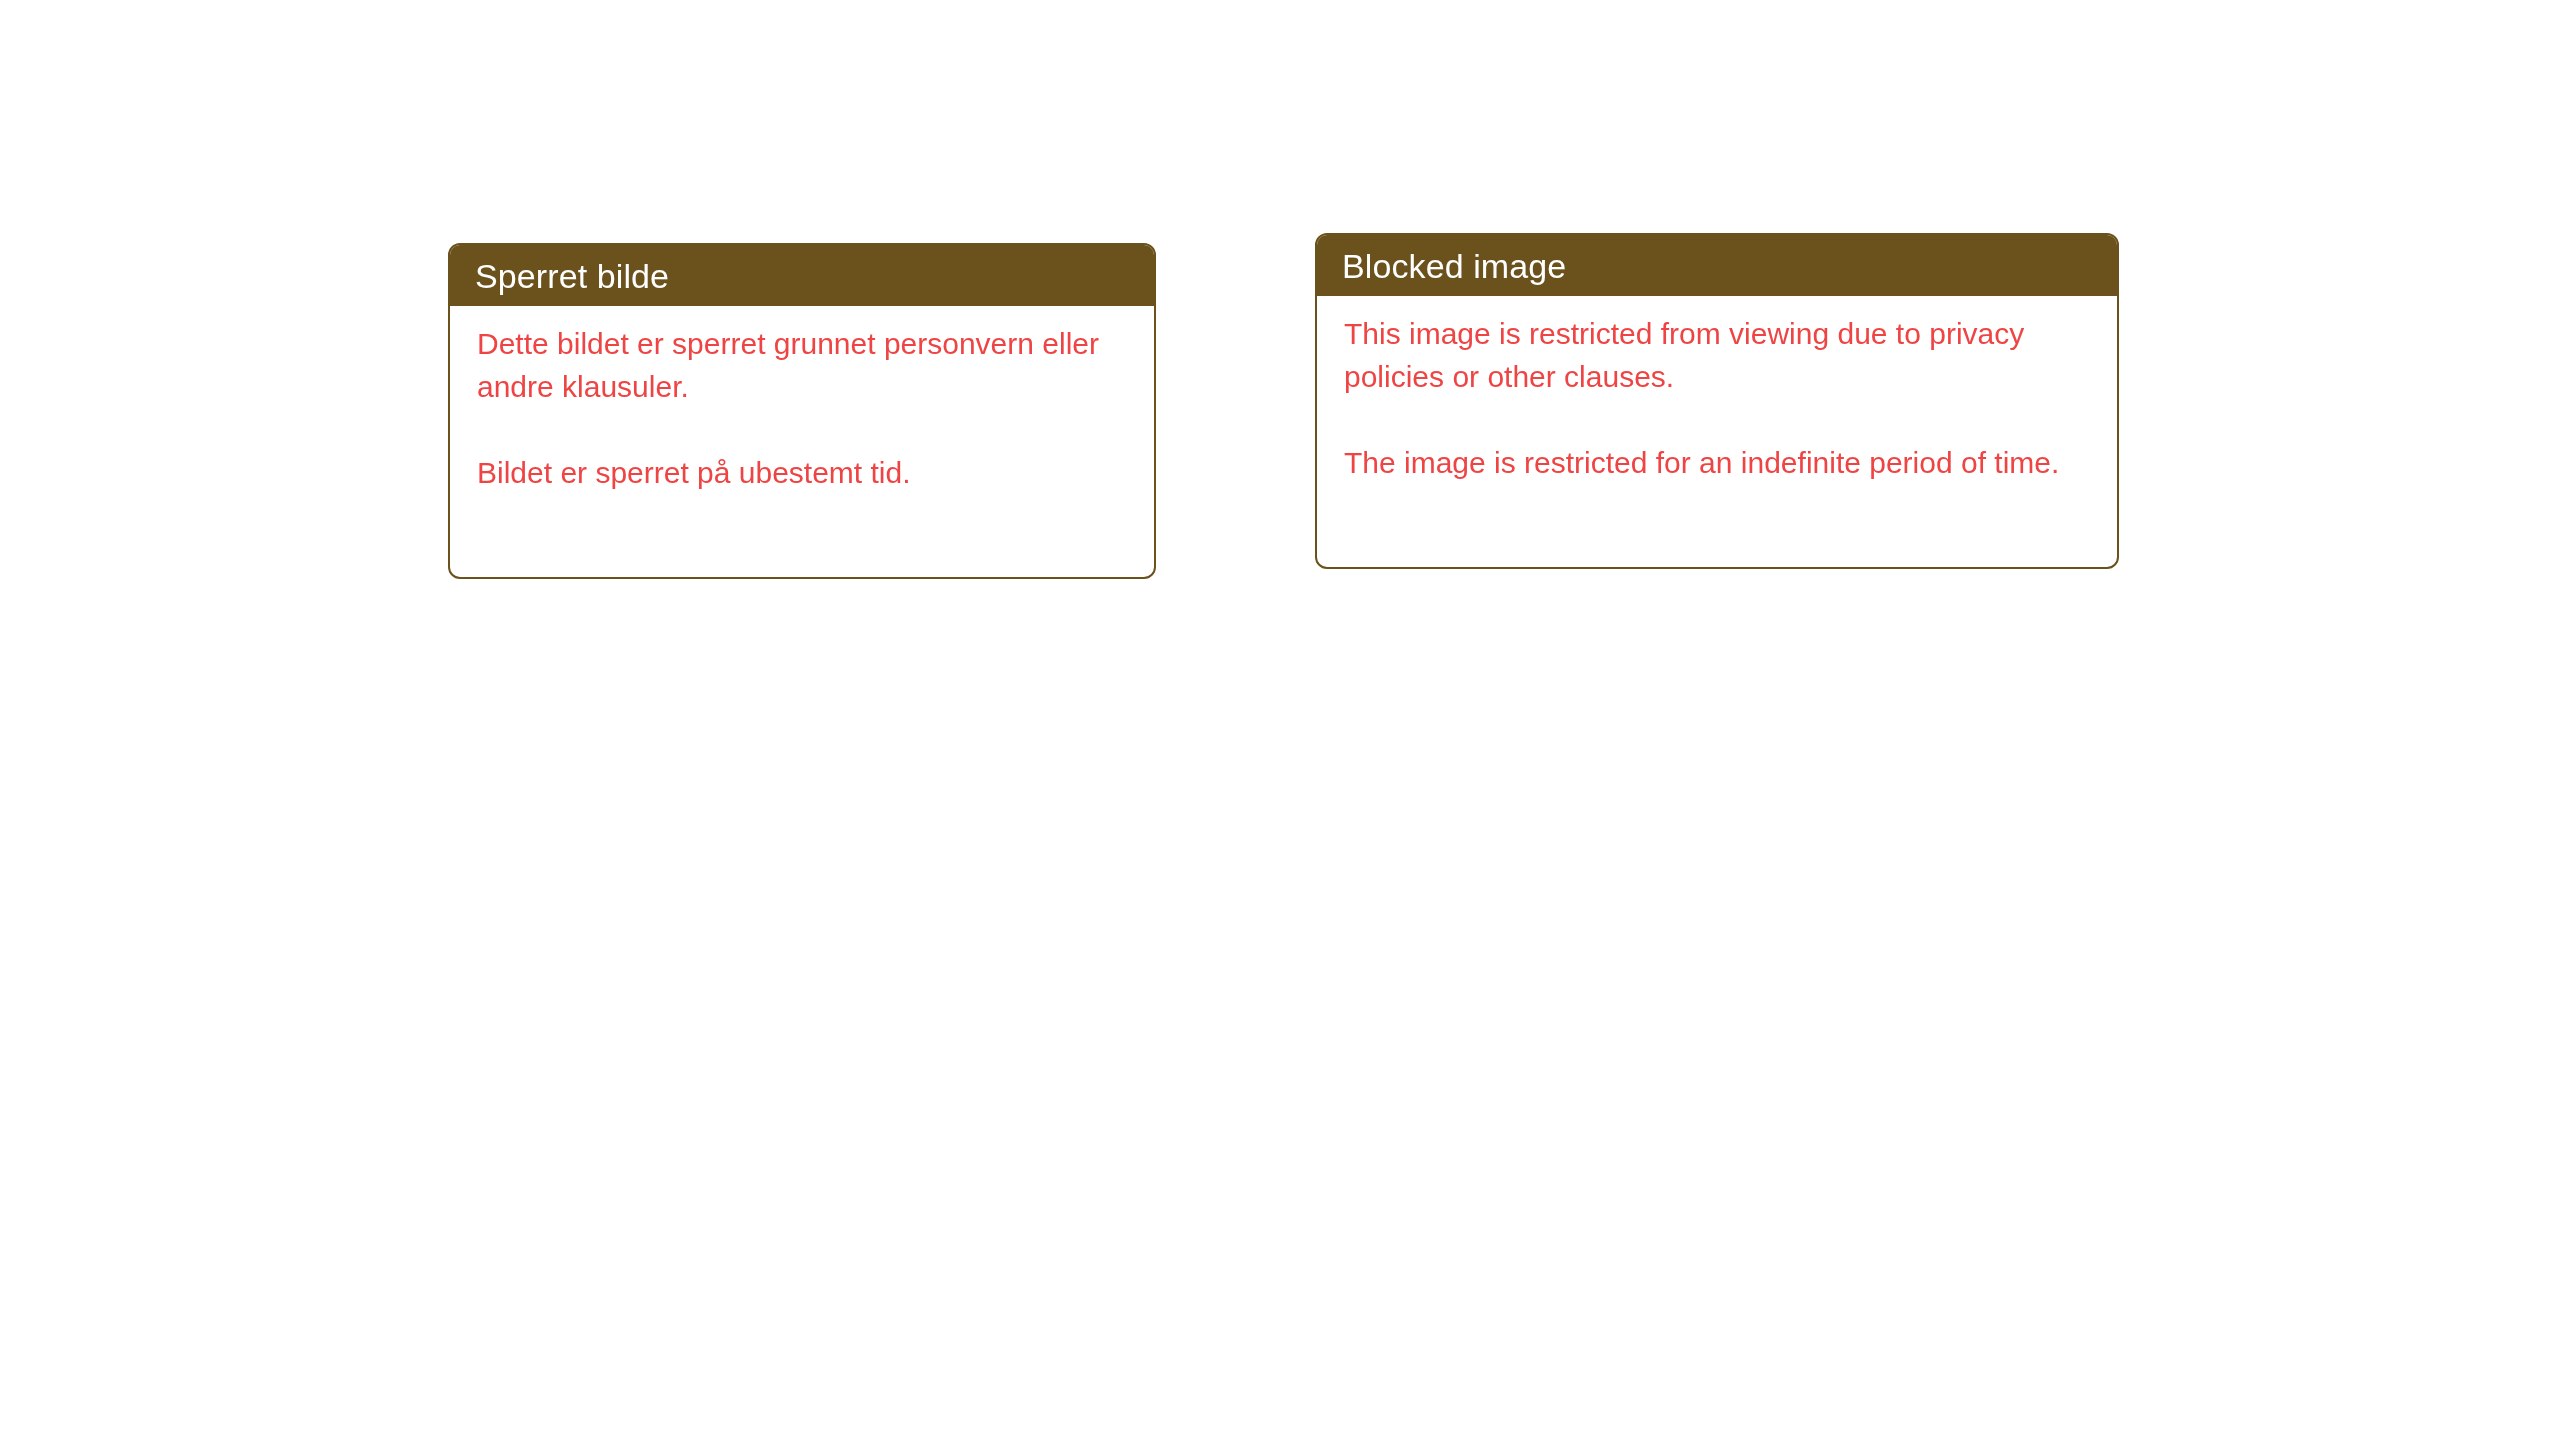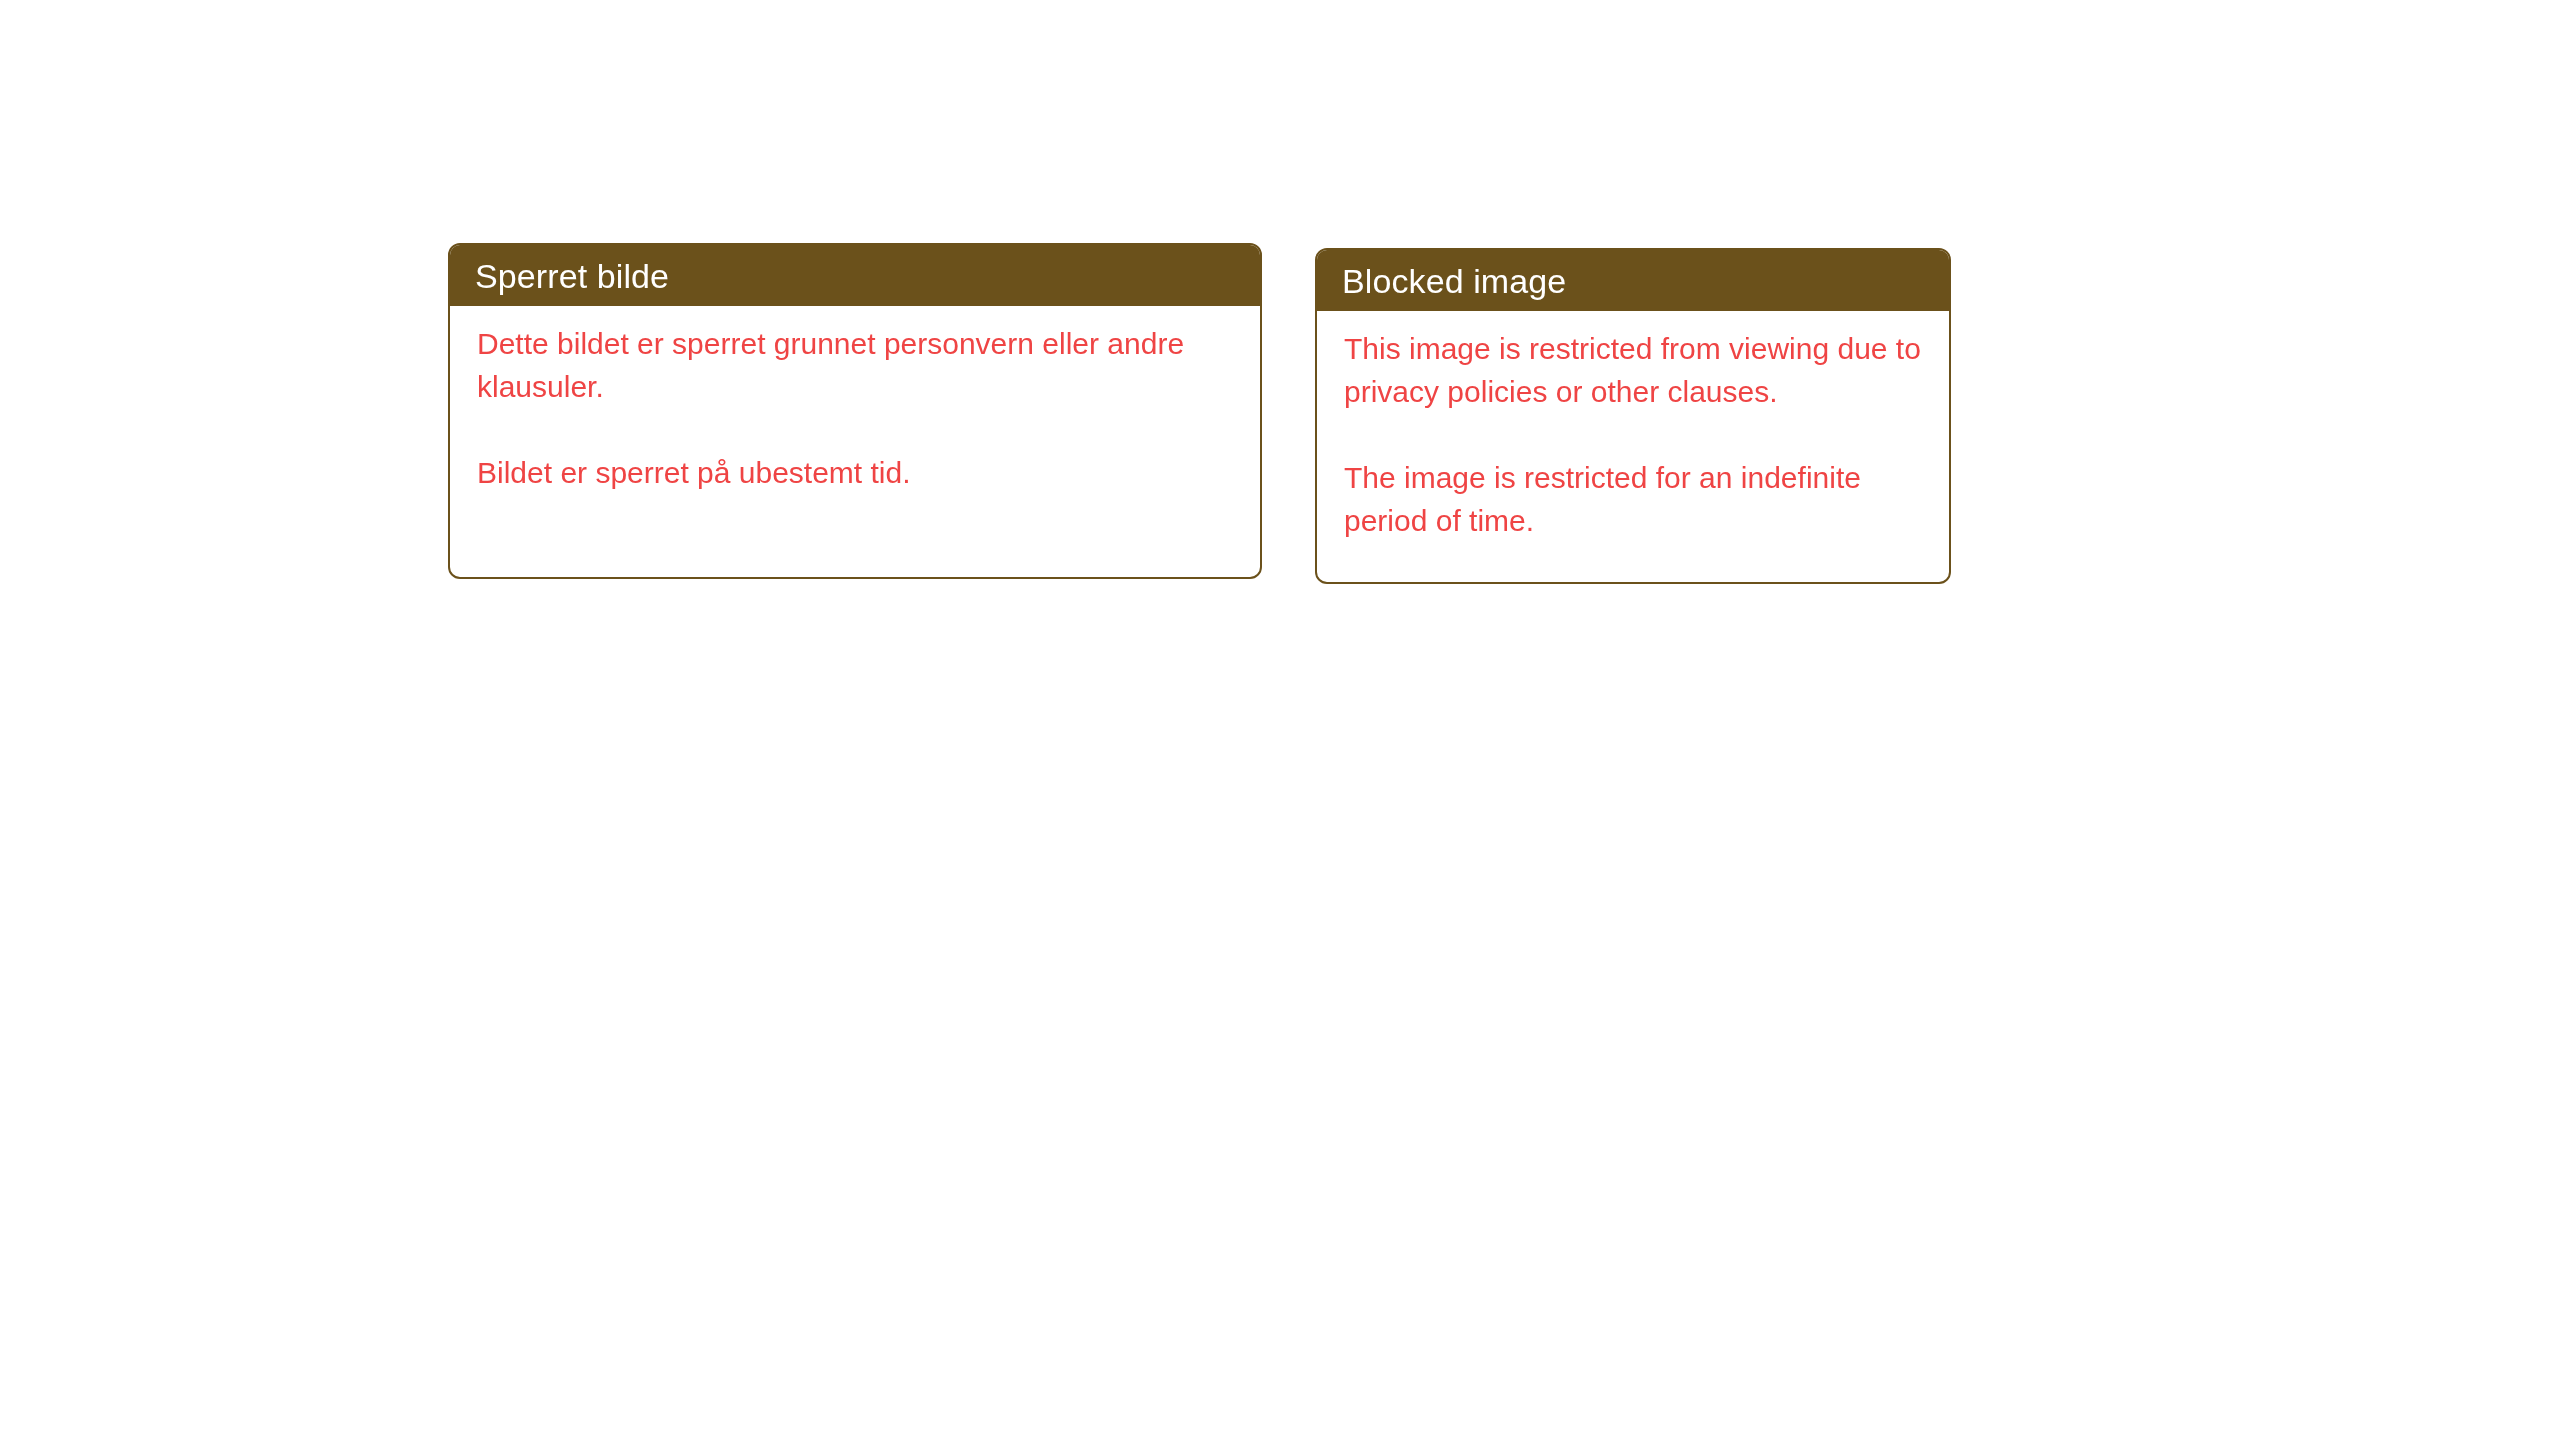--- a/index.html
+++ b/index.html
@@ -26,28 +26,28 @@
     box-sizing: border-box;
     background: #ffffff;
     border: 2px solid #6b511b;
     border-radius: 12px;
     overflow: hidden;
   }
 
   .panel-norwegian {
     left: 448px;
     top: 243px;
-    width: 814px;
+    width: 708px;
     height: 336px;
   }
 
   .panel-english {
     left: 1315px;
-    top: 248px;
-    width: 636px;
+    top: 233px;
+    width: 804px;
     height: 336px;
   }
 
   .panel-header {
     box-sizing: border-box;
     height: 61px;
     background: #6b511b;
     display: flex;
     align-items: center;
     padding: 0 0 0 25px;

